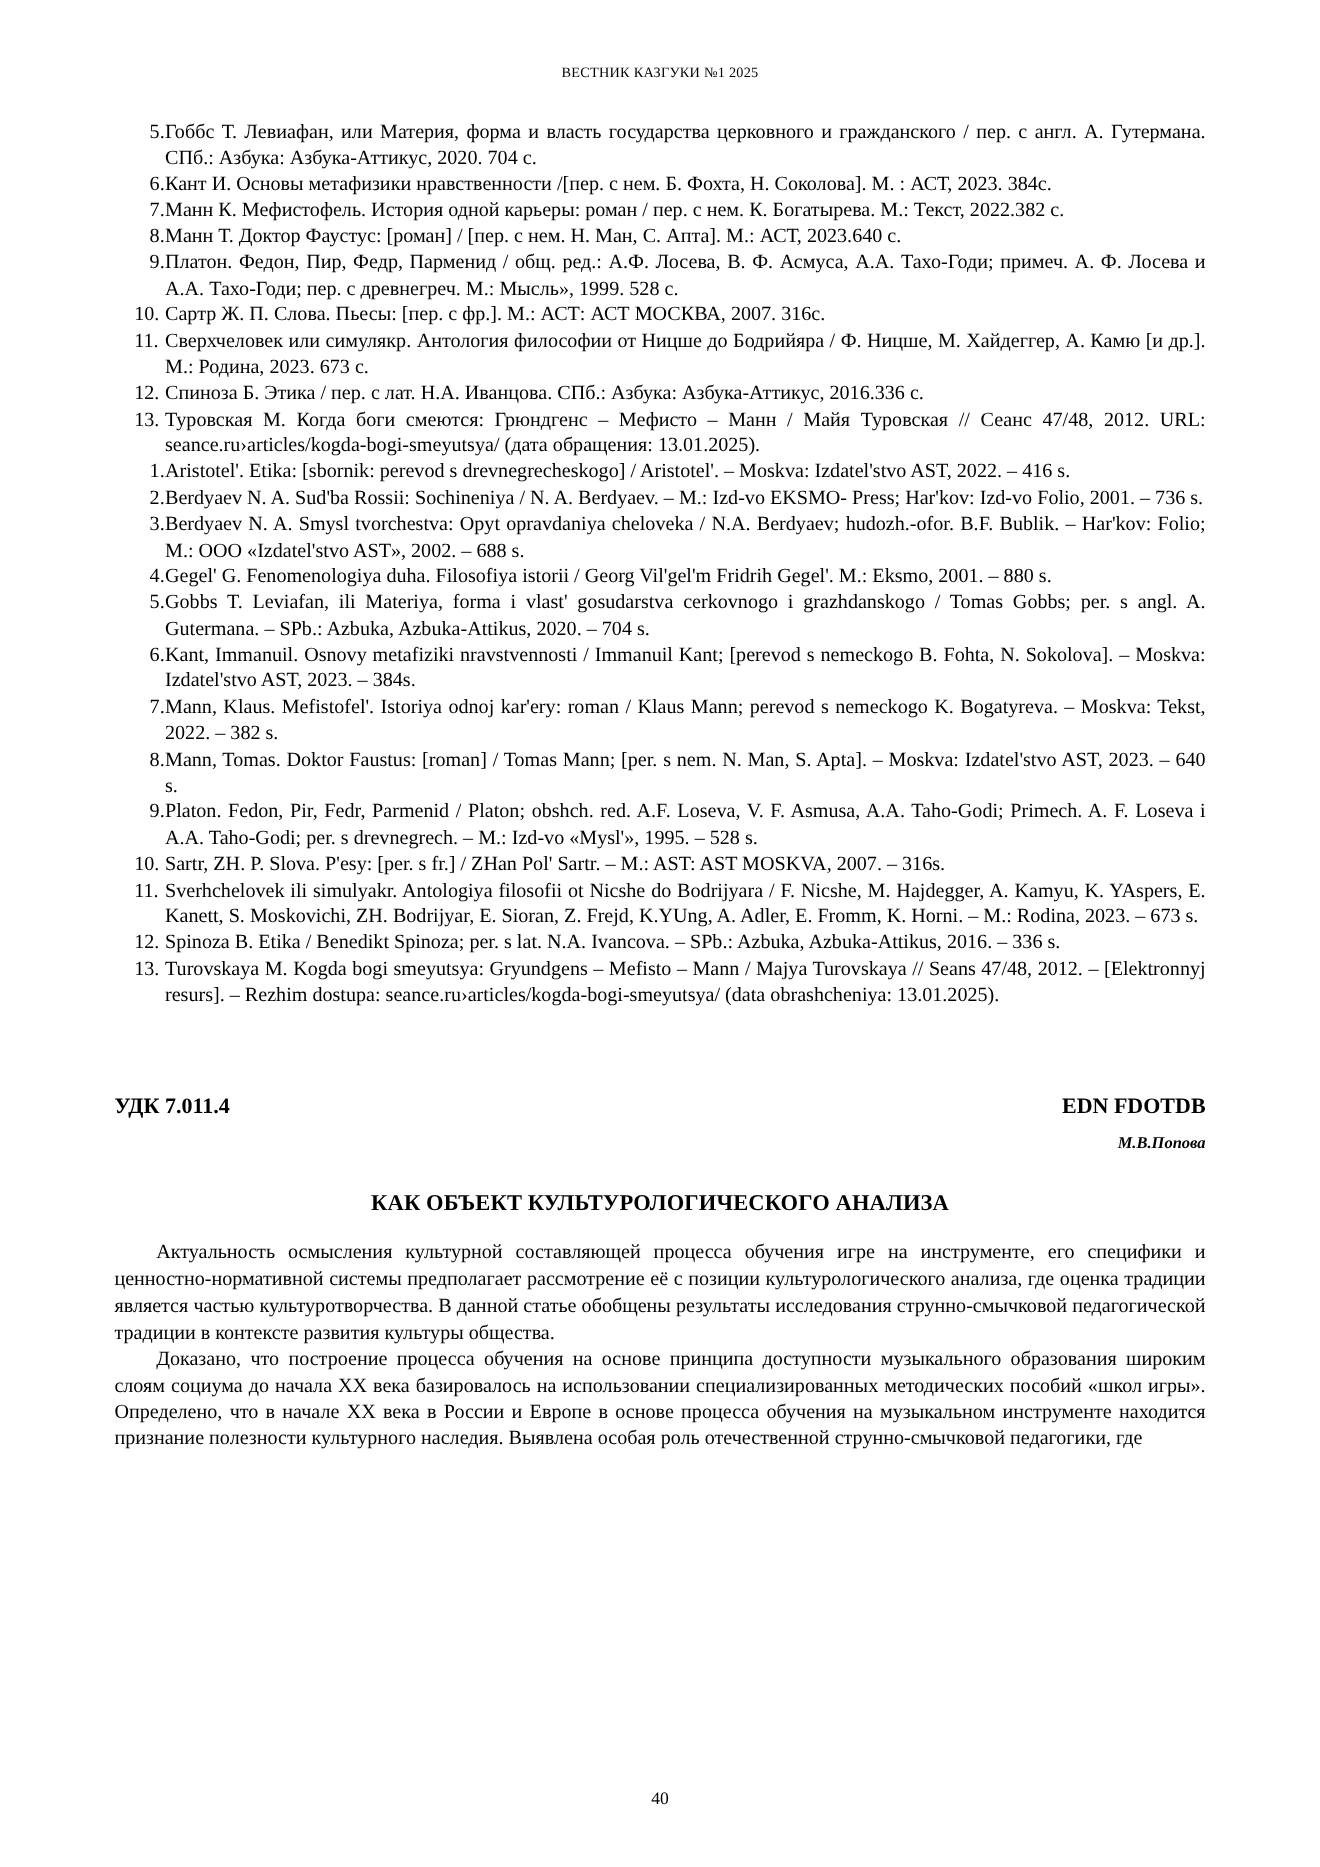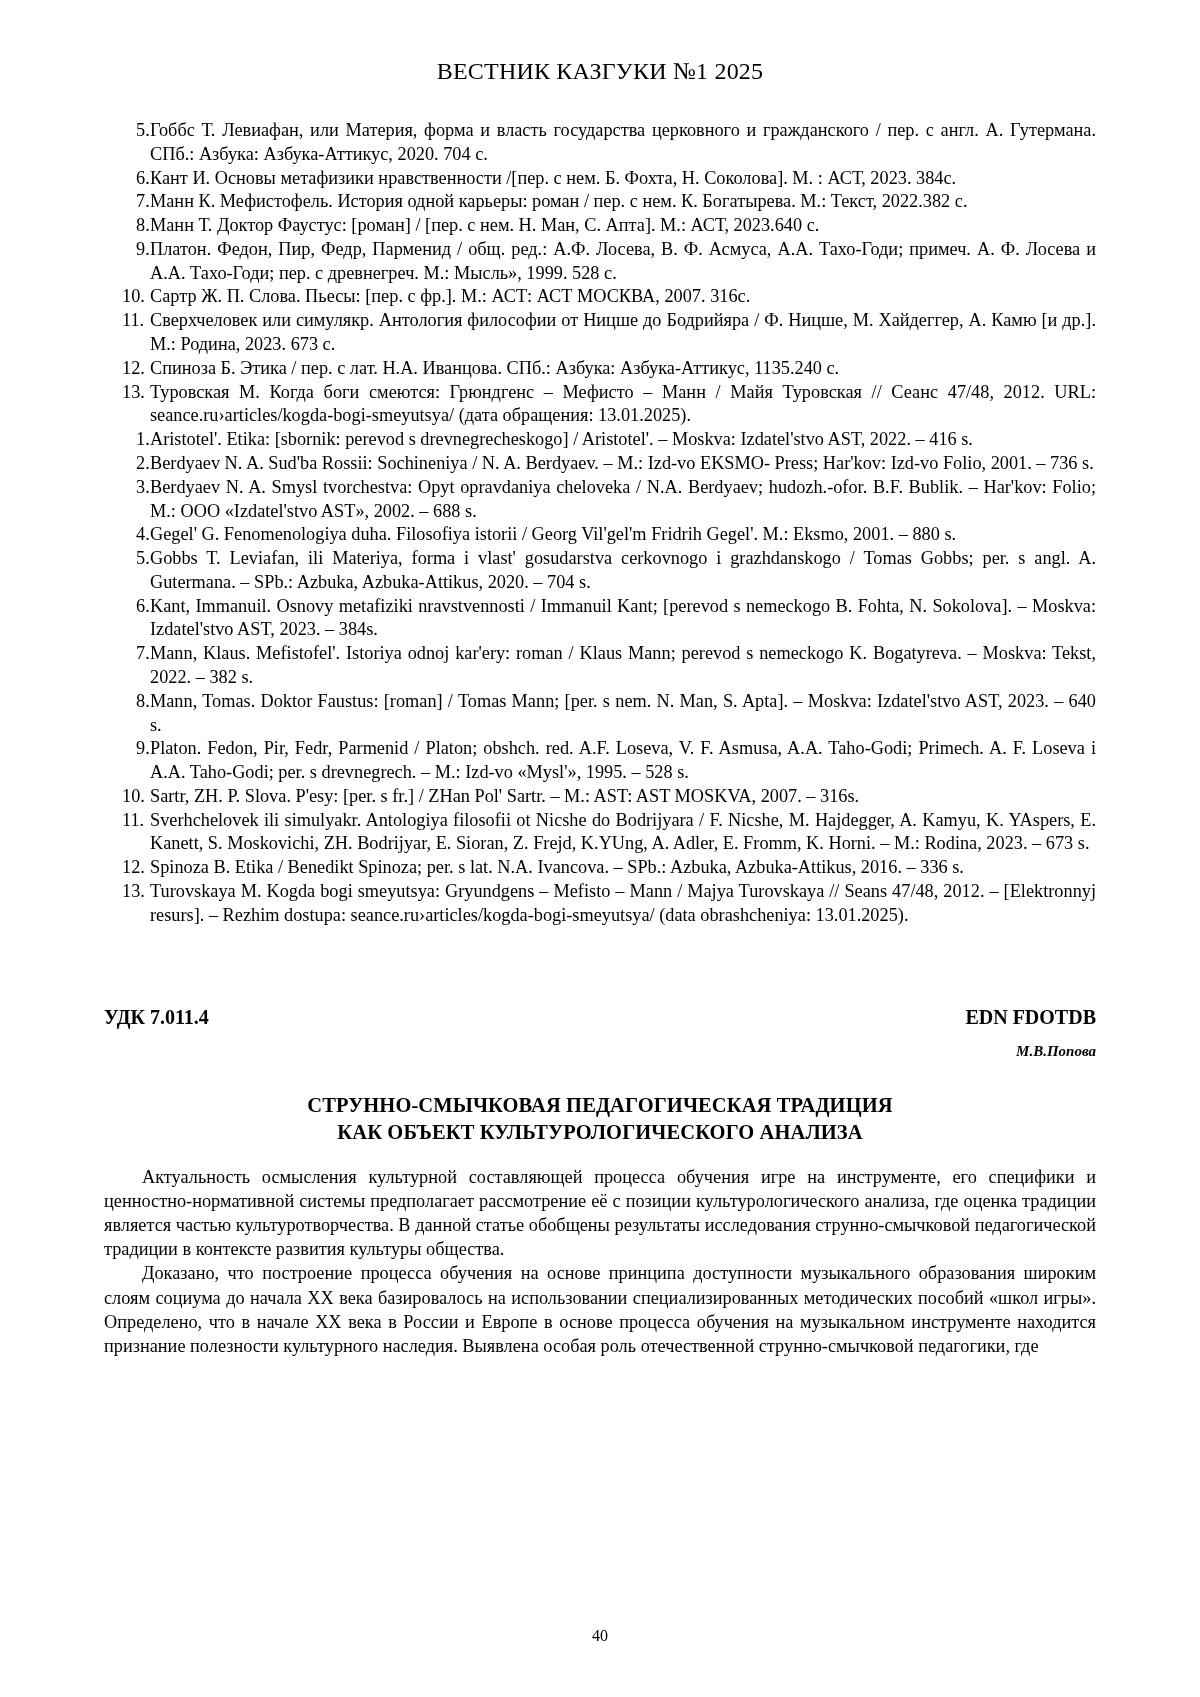--- a/index.html
+++ b/index.html
@@ -16,21 +16,21 @@
   }
   .page {
     position: relative;
     width: 1200px;
     height: 1697px;
     box-sizing: border-box;
     padding: 58px 104px 0 104px;
   }
   .running-head {
     text-align: center;
-    font-size: 24px;
+    font-size: 13px;
     letter-spacing: 0.2px;
     margin-bottom: 34px;
   }
   .ref-list {
     font-size: 18.3px;
     line-height: 1.30;
     text-align: justify;
   }
   .ref-item {
     display: flex;
@@ -134,21 +134,21 @@
     <div class="ref-item">
       <span class="ref-num wide">10.</span>
       <span class="ref-text nojust">Сартр  Ж. П. Слова. Пьесы: [пер. с фр.]. М.: АСТ: АСТ МОСКВА, 2007. 316с.</span>
     </div>
     <div class="ref-item">
       <span class="ref-num wide">11.</span>
       <span class="ref-text">Сверхчеловек или симулякр. Антология философии от Ницше до Бодрийяра / Ф. Ницше, М. Хайдеггер, А. Камю [и др.]. М.: Родина, 2023. 673 с.</span>
     </div>
     <div class="ref-item">
       <span class="ref-num wide">12.</span>
-      <span class="ref-text nojust">Спиноза Б. Этика / пер. с лат. Н.А. Иванцова. СПб.: Азбука:  Азбука-Аттикус, 1135.240 с.</span>
+      <span class="ref-text nojust">Спиноза Б. Этика / пер. с лат. Н.А. Иванцова. СПб.: Азбука:  Азбука-Аттикус, 2016.336 с.</span>
     </div>
     <div class="ref-item">
       <span class="ref-num wide">13.</span>
       <span class="ref-text">Туровская М. Когда боги смеются: Грюндгенс – Мефисто – Манн / Майя Туровская // Сеанс 47/48, 2012. URL: seance.ru›articles/kogda-bogi-smeyutsya/ (дата обращения: 13.01.2025).</span>
     </div>
   </div>
 
 
   <div class="ref-list">
     <div class="ref-item">
@@ -206,21 +206,20 @@
   </div>
 
   <div class="udk-row">
     <span>УДК 7.011.4</span>
     <span>EDN FDOTDB</span>
   </div>
 
   <div class="author">М.В.Попова</div>
 
   <div class="article-title">
-    <div>СТРУННО-СМЫЧКОВАЯ ПЕДАГОГИЧЕСКАЯ ТРАДИЦИЯ</div>
     <div>КАК ОБЪЕКТ КУЛЬТУРОЛОГИЧЕСКОГО АНАЛИЗА</div>
   </div>
 
   <div class="abstract">
     <p>Актуальность осмысления культурной составляющей процесса обучения игре на инструменте, его специфики и ценностно-нормативной системы предполагает рассмотрение её с позиции культурологического анализа, где оценка традиции является частью культуротворчества. В данной статье обобщены результаты исследования струнно-смычковой педагогической традиции в контексте развития культуры общества.</p>
     <p>Доказано, что построение процесса обучения на основе принципа доступности музыкального образования широким слоям социума до начала XX века базировалось на использовании специализированных методических пособий «школ игры». Определено, что в начале XX века в России и Европе в основе процесса обучения на музыкальном инструменте находится признание полезности культурного наследия. Выявлена особая роль отечественной струнно-смычковой педагогики, где</p>
   </div>
 
   <div class="folio">40</div>
 </div>

